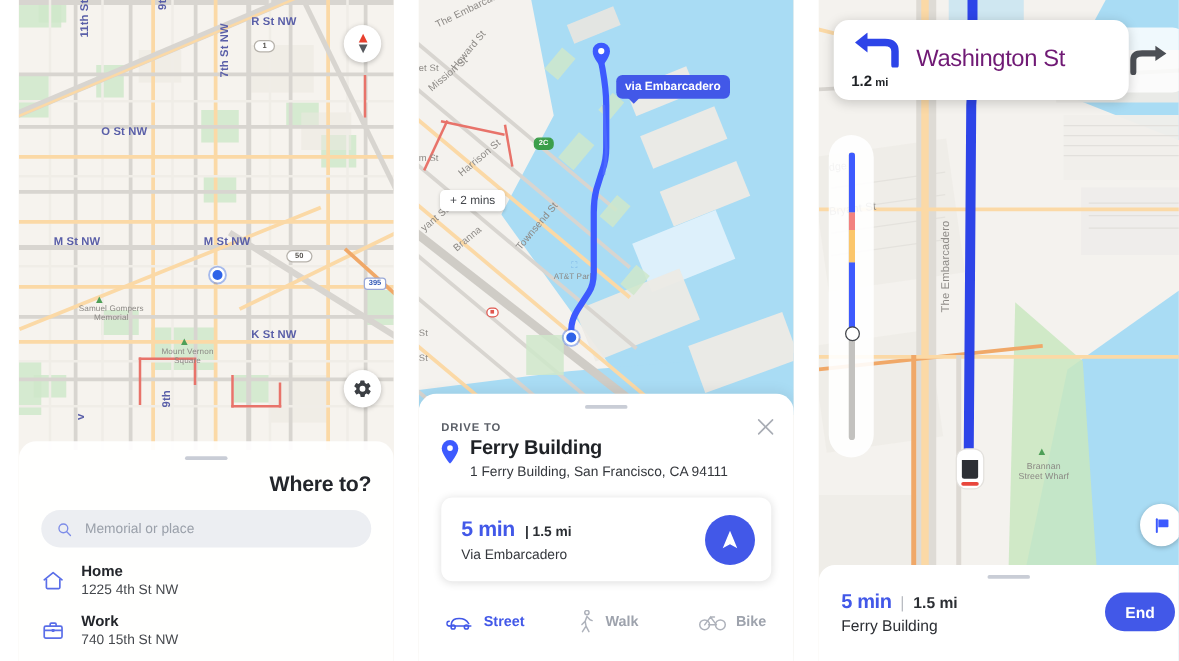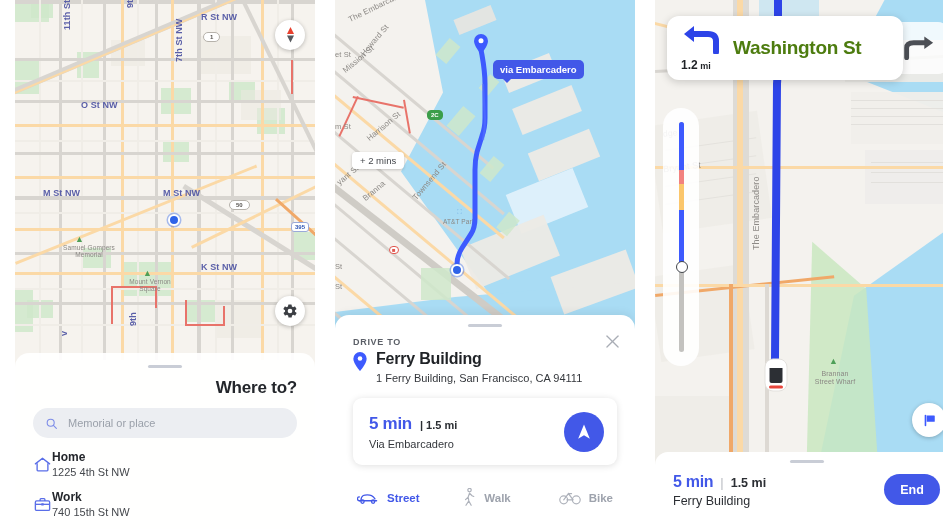--- a/index.html
+++ b/index.html
@@ -127,21 +127,21 @@
     background: #eceef2;
     border-radius: 15px;
     padding: 0 12px;
     margin-bottom: 12px;
   }
   .searchbar .ph {
     font-size: 11px;
     color: #9aa0aa;
   }
   .placerow {
-    display: flex; align-items: center; 
+    display: flex; align-items: center; gap: 13px;
     margin-bottom: 11px;
   }
   .placerow .txt .t1 {
     font-size: 12px; font-weight: 700; color: #23262b; line-height: 1.25;
   }
   .placerow .txt .t2 {
     font-size: 11px; color: #45484d; line-height: 1.3;
   }
 
   
@@ -207,21 +207,21 @@
     padding-left: 12px;
     z-index: 6;
   }
   .navcard .turnbox { width: 54px; position: relative; height: 100%; }
   .navcard .dist {
     position: absolute; left: 2px; bottom: 8px;
     font-size: 12px; font-weight: 700; color: #1f2226;
   }
   .navcard .dist .u { font-size: 9px; font-weight: 600; }
   .navcard .street {
-    font-size: 19px; font-weight: 700; color: #4d7c0f; letter-spacing: -.3px;
+    font-size: 19px; font-weight: 400; color: #701a75; letter-spacing: -.3px;
   }
   .nextcard {
     position: absolute; right: 10px; top: 22px;
     width: 58px; height: 52px;
     background: rgba(255,255,255,.82);
     border-radius: 10px;
     display: flex; align-items: center; justify-content: center;
     z-index: 5;
   }
   .progressbar {

